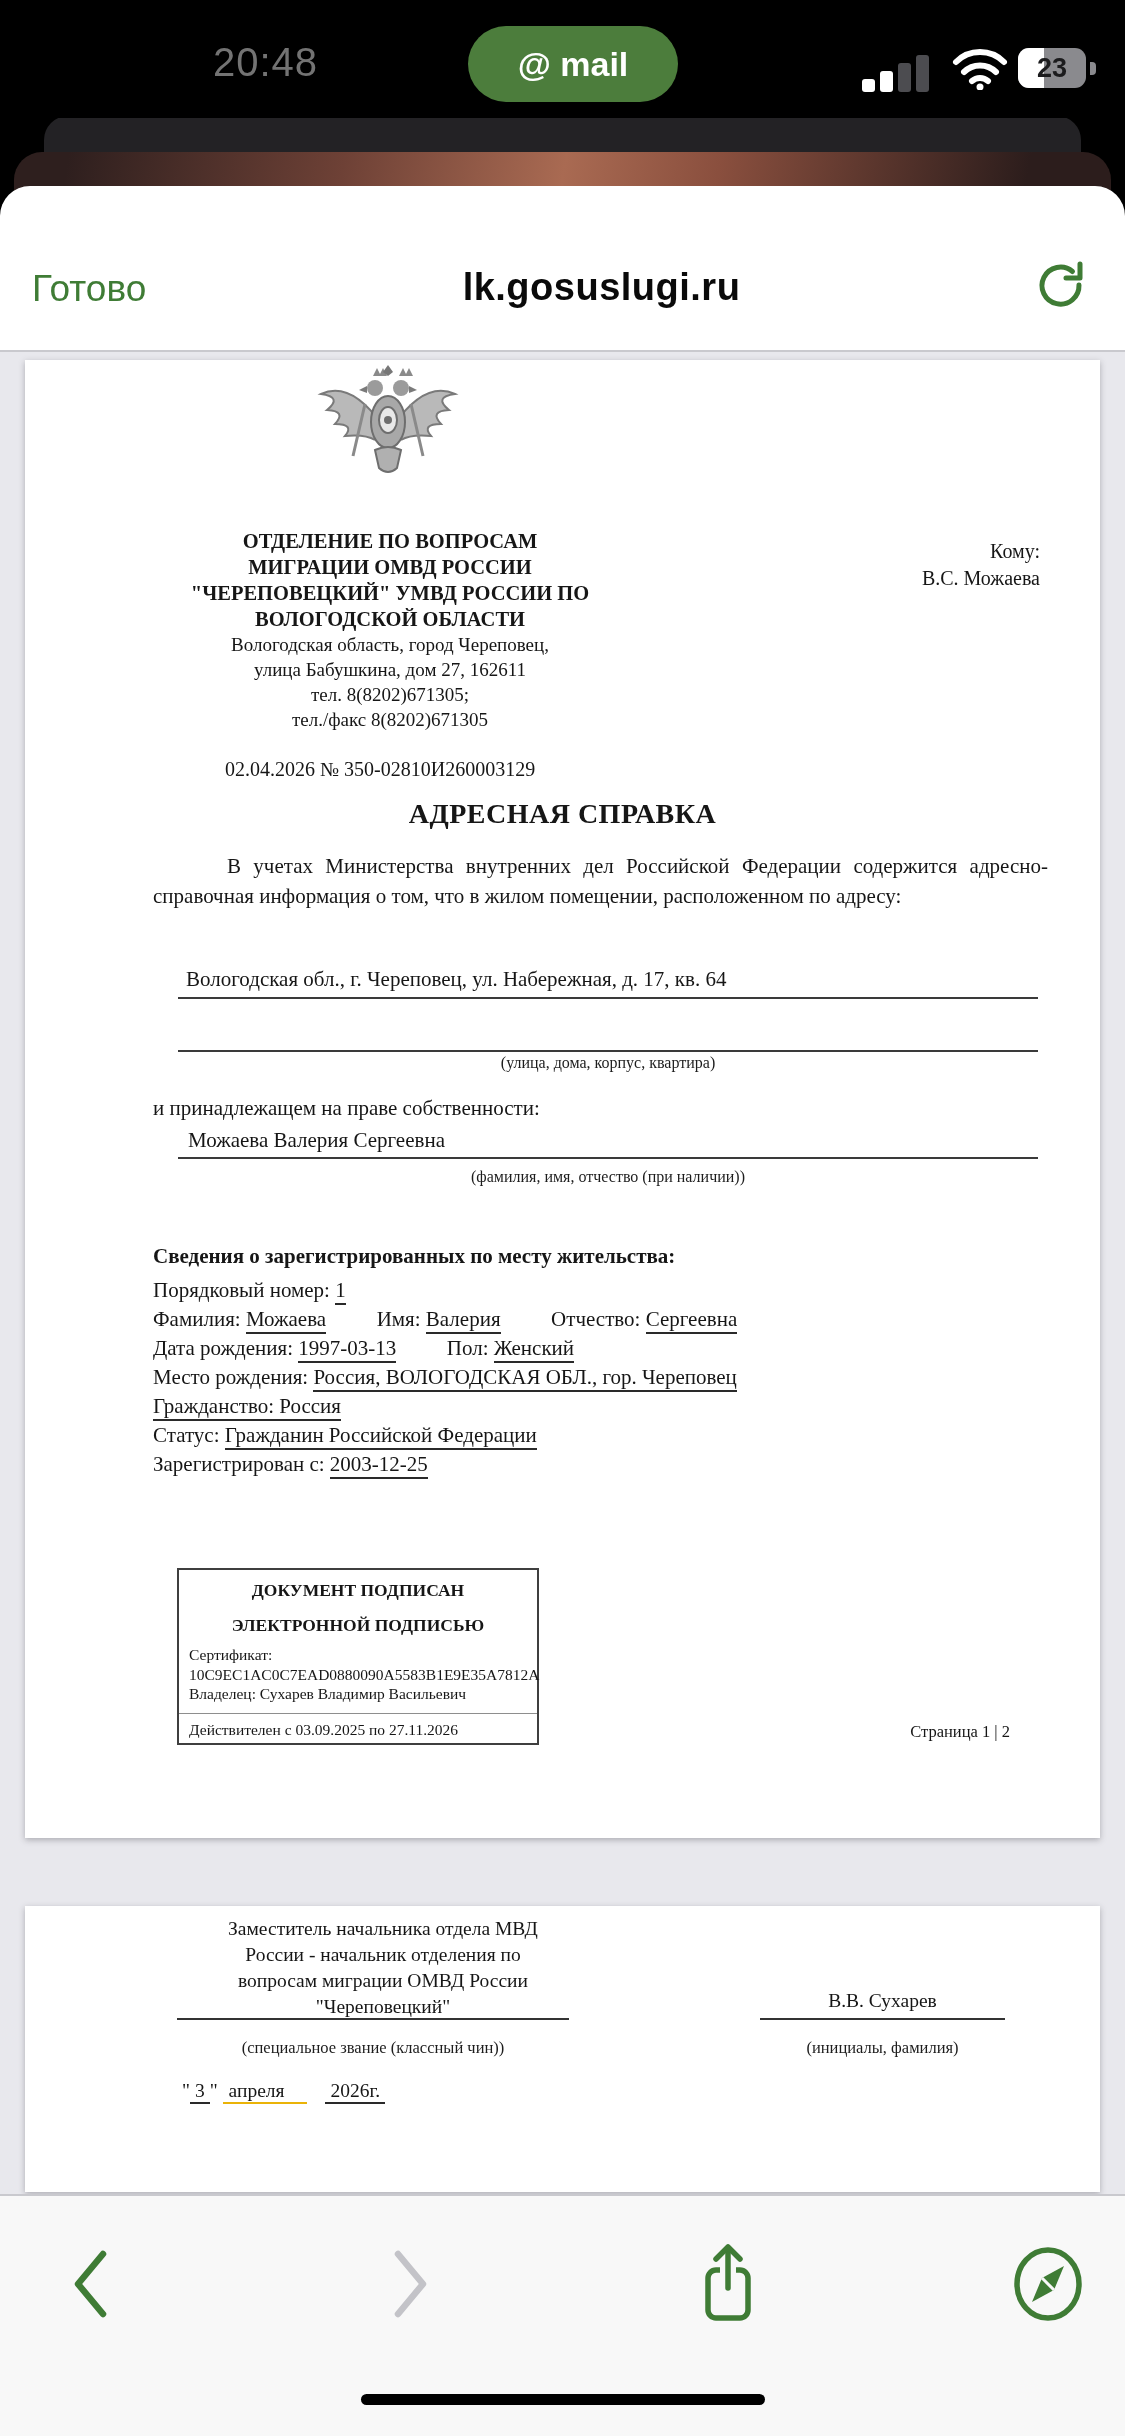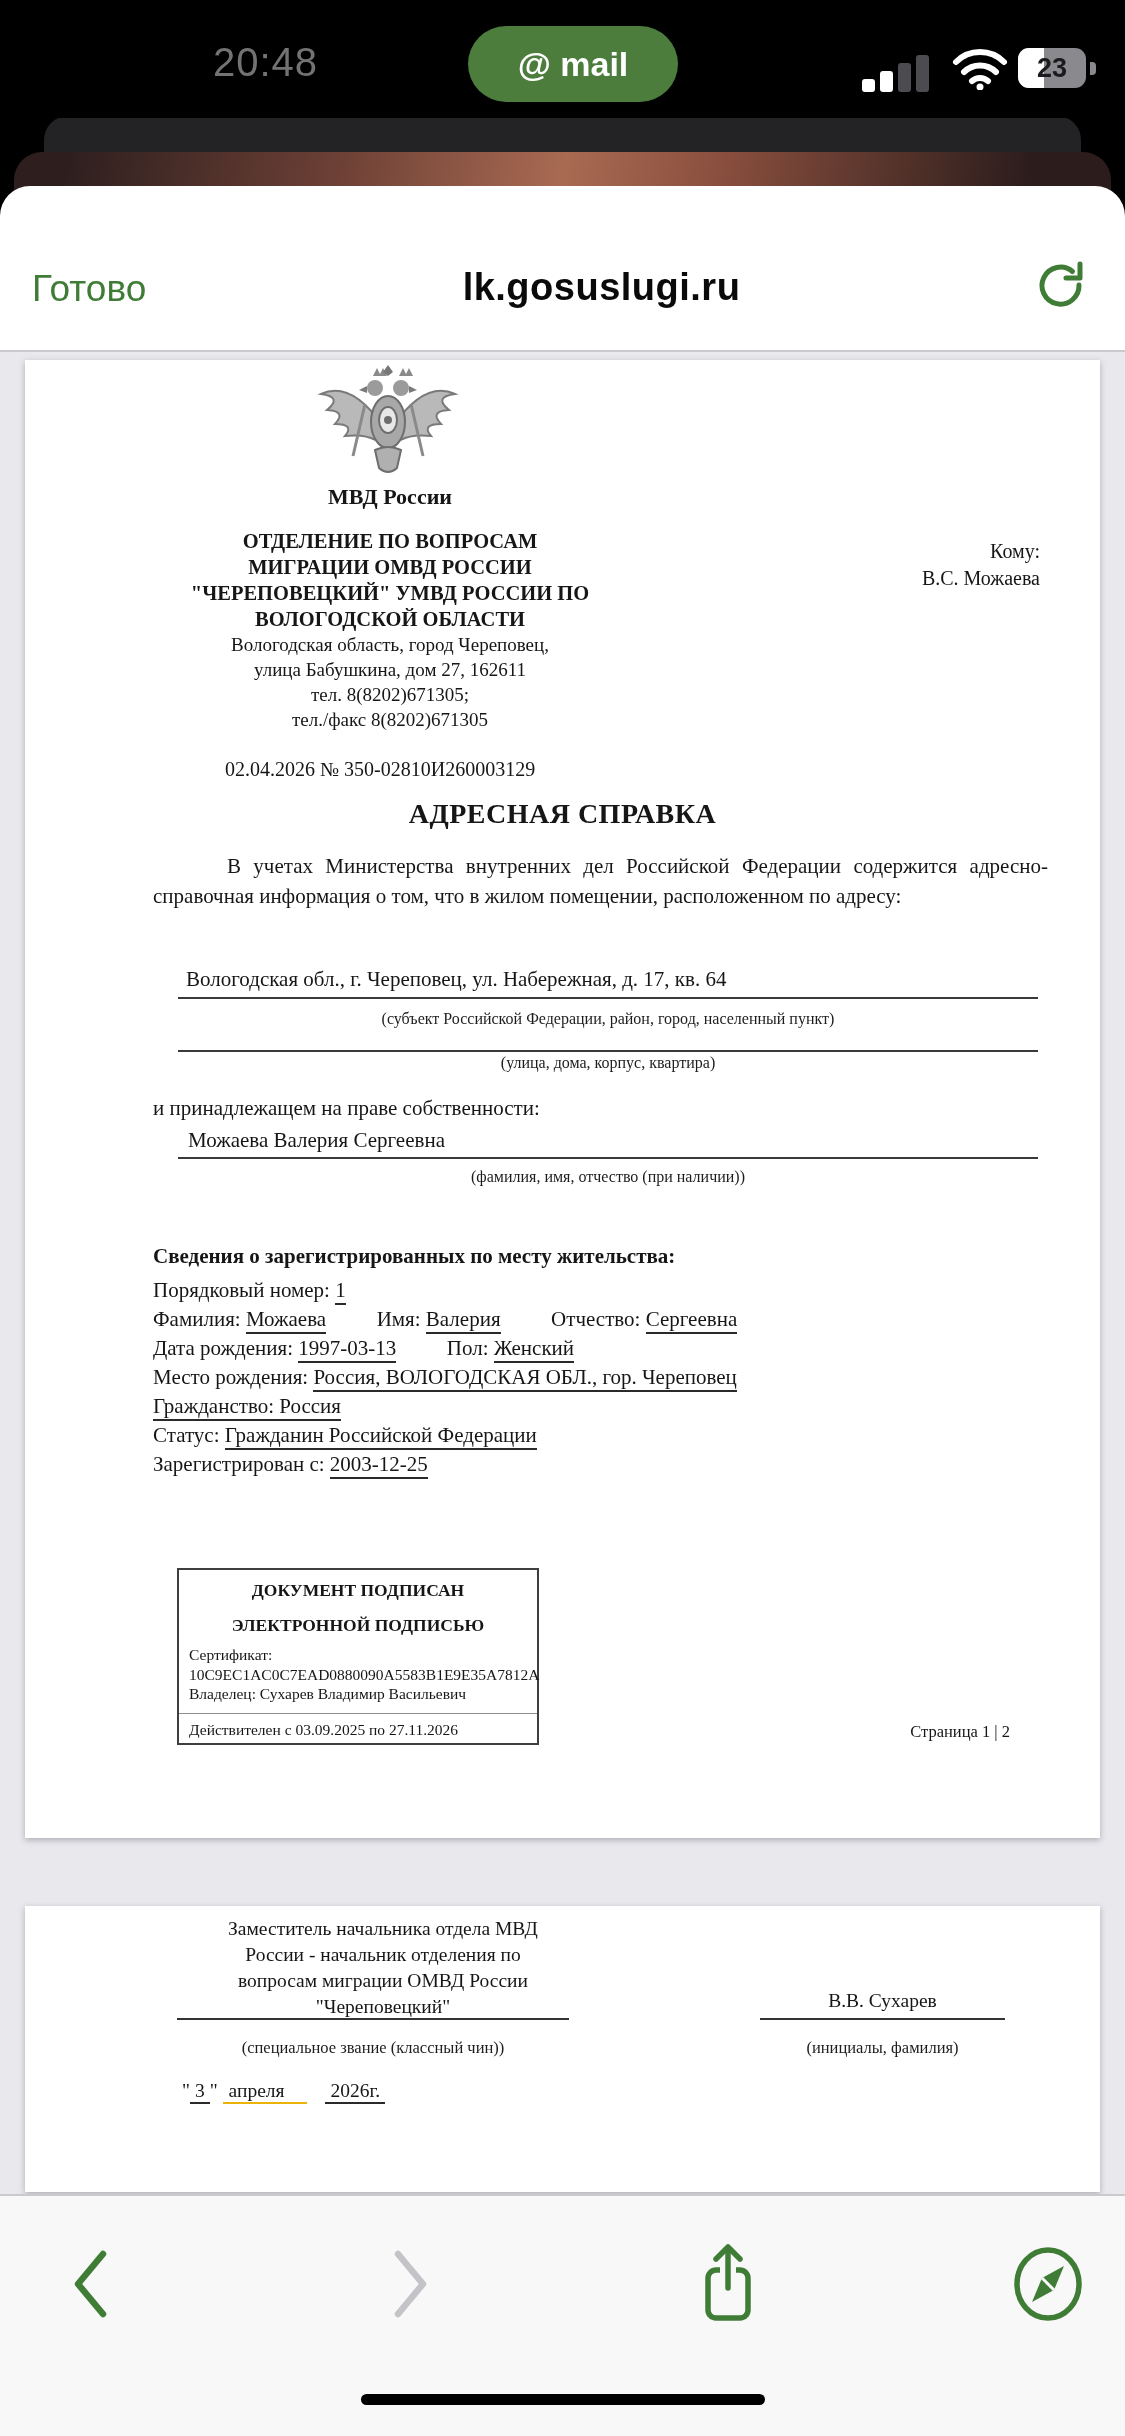--- a/index.html
+++ b/index.html
@@ -148,21 +148,20 @@
           <path d="M86,12 l4,-8 3,6 3,-6 4,8 z" fill="#8a8a8a"></path>
           <path d="M70,8 l5,-7 5,7 -5,4 z" fill="#777"></path>
           <ellipse cx="75" cy="58" rx="17" ry="26" fill="#a8a8a8" stroke="#6e6e6e" stroke-width="2"></ellipse>
           <ellipse cx="75" cy="56" rx="9" ry="13" fill="#e8e8e8" stroke="#6e6e6e" stroke-width="2"></ellipse>
           <circle cx="75" cy="56" r="4" fill="#6e6e6e"></circle>
           <path d="M62,86 Q75,80 88,86 L84,104 Q75,112 66,104 z" fill="#b0b0b0" stroke="#6e6e6e" stroke-width="2"></path>
           <path d="M52,40 L40,92 M98,40 L110,92" stroke="#8a8a8a" stroke-width="3"></path>
         </svg>
       </div>
 
-      <div class="abs emb-cap">МВД России</div>
 
       <div class="abs orgblock">
         <div class="o">ОТДЕЛЕНИЕ ПО ВОПРОСАМ</div>
         <div class="o">МИГРАЦИИ ОМВД РОССИИ</div>
         <div class="o">"ЧЕРЕПОВЕЦКИЙ" УМВД РОССИИ ПО</div>
         <div class="o">ВОЛОГОДСКОЙ ОБЛАСТИ</div>
         <div class="a">Вологодская область, город Череповец,</div>
         <div class="a">улица Бабушкина, дом 27, 162611</div>
         <div class="a">тел. 8(8202)671305;</div>
         <div class="a">тел./факс 8(8202)671305</div>
@@ -173,21 +172,20 @@
         <div>В.С. Можаева</div>
       </div>
 
       <div class="abs ref">02.04.2026 № 350-02810И260003129</div>
       <div class="abs dtitle">АДРЕСНАЯ СПРАВКА</div>
       <div class="abs intro">В учетах Министерства внутренних дел Российской Федерации содержится адресно-справочная информация о том, что в жилом помещении, расположенном по адресу:</div>
 
       <div class="abs addrline uline">
         <span>Вологодская обл., г. Череповец, ул. Набережная, д. 17, кв. 64</span>
       </div>
-      <div class="abs cap cap1">(субъект Российской Федерации, район, город, населенный пункт)</div>
       <div class="abs line2 uline"></div>
       <div class="abs cap cap2">(улица, дома, корпус, квартира)</div>
 
       <div class="abs own">и принадлежащем на праве собственности:</div>
       <div class="abs nameline uline">
         <span>Можаева Валерия Сергеевна</span>
       </div>
       <div class="abs cap cap3">(фамилия, имя, отчество (при наличии))</div>
 
       <div class="abs section">Сведения о зарегистрированных по месту жительства:</div>

